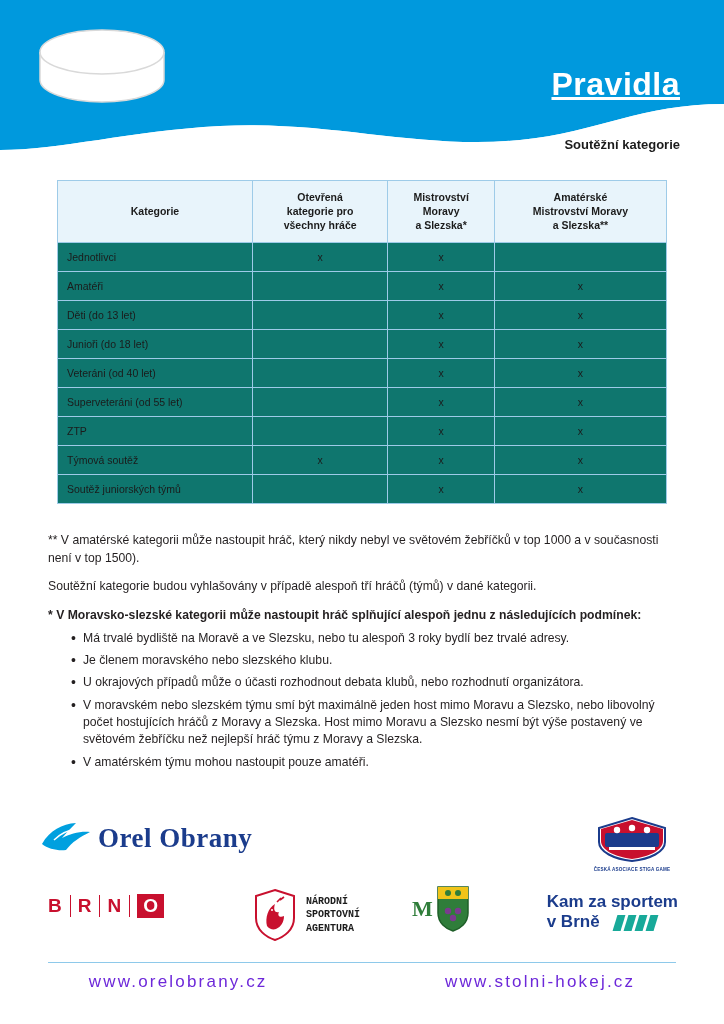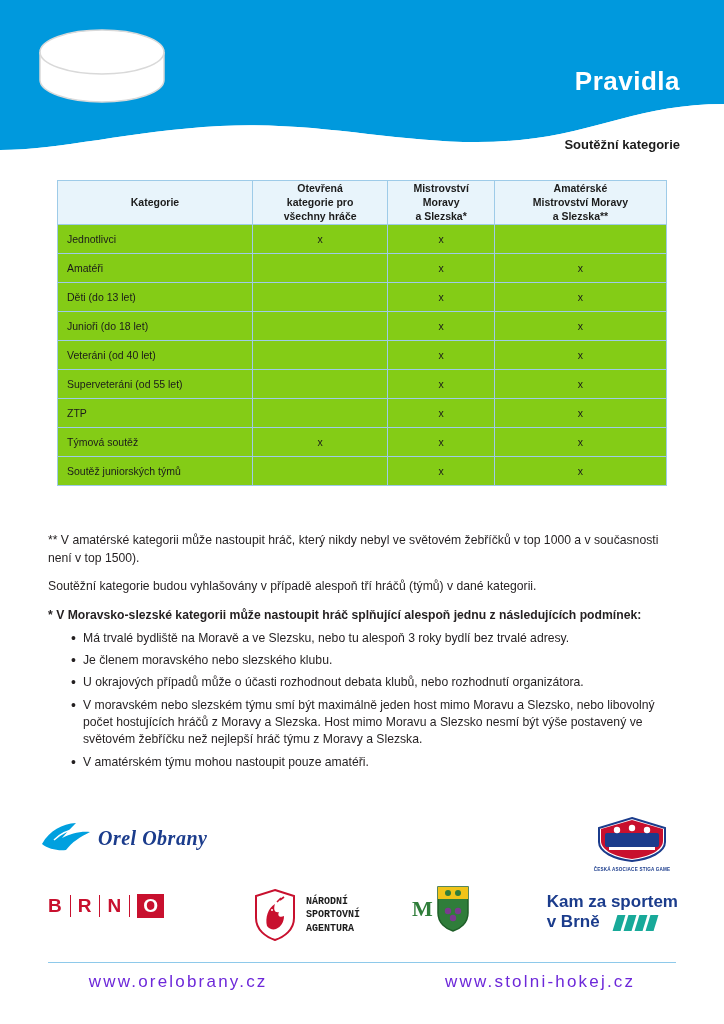--- a/index.html
+++ b/index.html
@@ -19,24 +19,25 @@
     position: relative;
     width: 724px;
     height: 175px;
     overflow: hidden;
   }
   .header-svg { position: absolute; top: 0; left: 0; }
   .title {
     position: absolute;
     right: 44px;
     top: 66px;
-    font-size: 26px;
+    font-size: 32px;
     font-weight: bold;
     color: #ffffff;
     letter-spacing: 0.5px;
+    text-decoration: underline;
   }
   .subtitle {
     position: absolute;
     right: 44px;
     top: 137px;
     font-size: 13px;
     font-weight: bold;
     color: #1b1b1b;
   }
 
@@ -49,33 +50,33 @@
   }
   table.cat-table {
     width: 100%;
     border-collapse: collapse;
     font-size: 10.5px;
   }
   table.cat-table th {
     background: #e8f4fb;
     border: 1px solid #9ecbe8;
     font-weight: bold;
-    padding: 0 4px;
+    padding: 9px 4px;
     line-height: 1.35;
     text-align: center;
     color: #1b1b1b;
   }
   table.cat-table th.first-col { width: 32%; }
   table.cat-table td {
     border: 1px solid #9ecbe8;
     padding: 8px 6px;
     height: 29px;
     text-align: center;
     color: #1b1b1b;
-    background: #84cc16;
+    background: #0f766e;
   }
   table.cat-table td.label {
     text-align: left;
     padding-left: 9px;
   }
 
   
   .content {
     position: absolute;
     left: 48px;
@@ -115,23 +116,22 @@
   }
   .orel-logo {
     position: absolute;
     left: 40px;
     top: 8px;
     display: flex;
     align-items: center;
   }
   .orel-text {
     font-family: "Liberation Serif", serif;
-    font-style: italic;
-    font-weight: bold;
-    font-size: 20px;
+    font-weight: bold;
+    font-size: 27px;
     color: #1b3c8c;
     letter-spacing: 0.5px;
   }
   .orel-text .accent { color: #1b3c8c; }
   .casg-logo {
     position: absolute;
     right: 46px;
     top: 4px;
     width: 92px;
     text-align: center;

